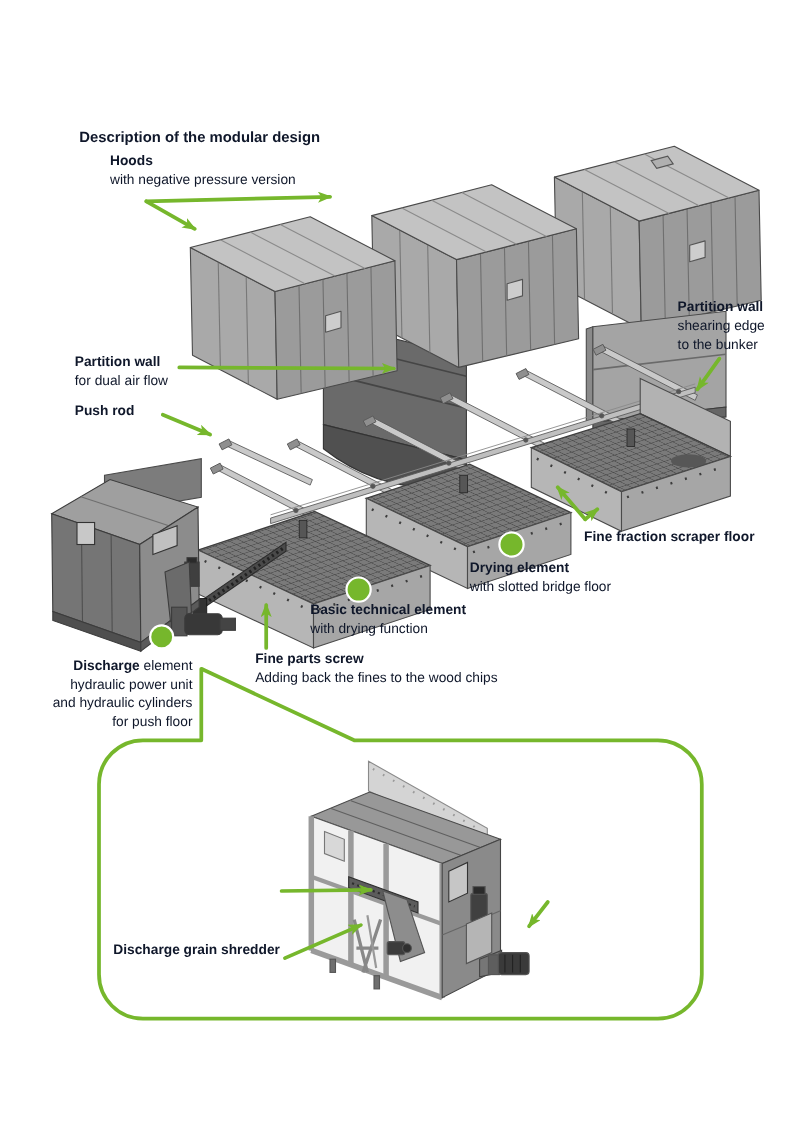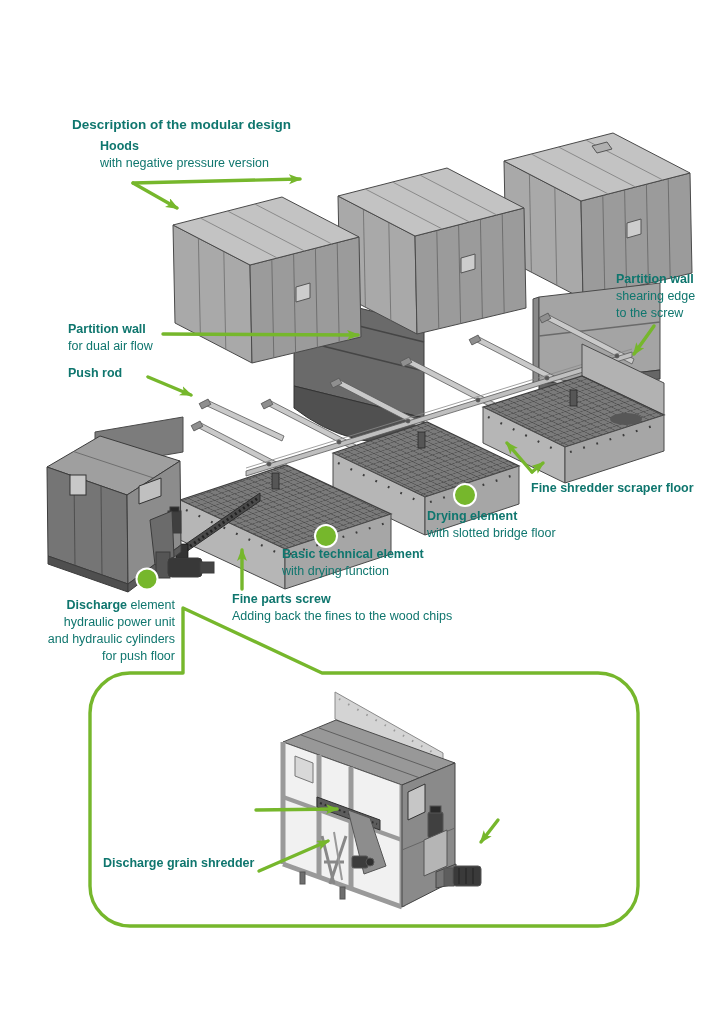--- a/index.html
+++ b/index.html
@@ -1,19 +1,19 @@
 <!DOCTYPE html>
 <html><head>
 <meta charset="utf-8">
 <style>
   html,body{margin:0;padding:0;background:#ffffff;}
   #stage{position:relative;width:724px;height:1024px;background:#ffffff;overflow:hidden;
          font-family:"Liberation Sans", sans-serif;color:#1d1d1b;}
   #scene{position:absolute;left:0;top:0;}
-  .lbl{position:absolute;font-size:12.5px;line-height:17px;white-space:nowrap;color:#0f766e;}
+  .lbl{position:absolute;font-size:12.5px;line-height:17px;white-space:nowrap;color:#0f172a;}
   .b{font-weight:bold;}
   .title{font-size:13.5px;font-weight:bold;}
   .ra{text-align:right;}
 </style>
 </head>
 <body>
 
 <div id="stage">
 
 <svg id="scene" width="724" height="1024" viewBox="0 0 724 1024">
@@ -209,24 +209,24 @@
 <div class="lbl" style="left:68px;top:321px">
   <div class="b">Partition wall</div>
   <div>for dual air flow</div>
 </div>
 
 <div class="lbl b" style="left:68px;top:365px">Push rod</div>
 
 <div class="lbl" style="left:616px;top:271px">
   <div class="b">Partition wall</div>
   <div>shearing edge</div>
-  <div>to the screw</div>
-</div>
-
-<div class="lbl b" style="left:531px;top:480px">Fine shredder scraper floor</div>
+  <div>to the bunker</div>
+</div>
+
+<div class="lbl b" style="left:531px;top:480px">Fine fraction scraper floor</div>
 
 <div class="lbl" style="left:427px;top:508px">
   <div class="b">Drying element</div>
   <div>with slotted bridge floor</div>
 </div>
 
 <div class="lbl" style="left:282px;top:546px">
   <div class="b">Basic technical element</div>
   <div>with drying function</div>
 </div>

